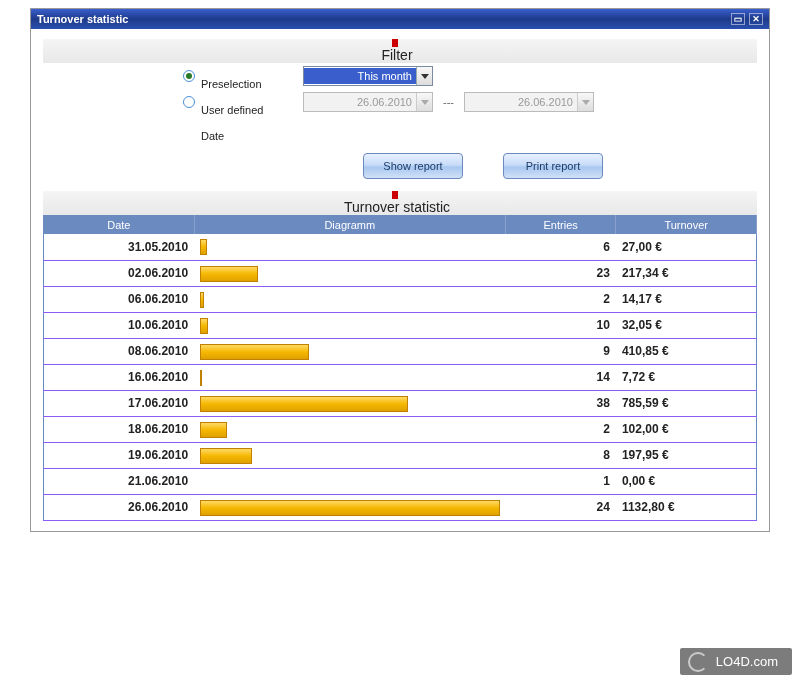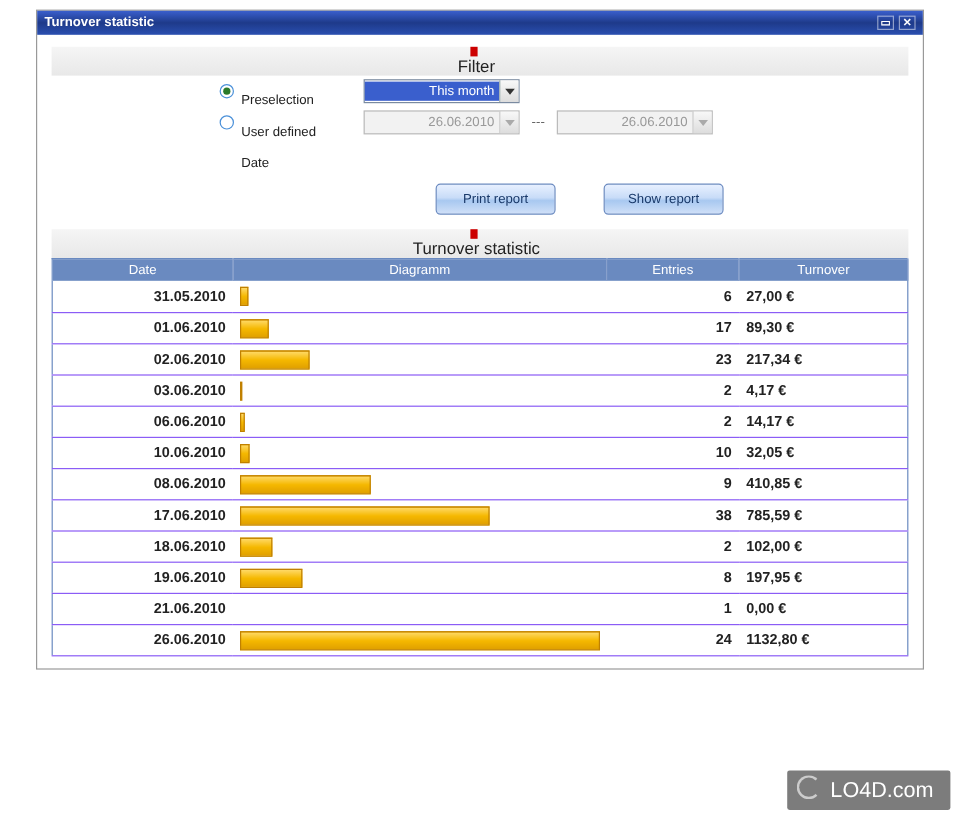--- a/index.html
+++ b/index.html
@@ -177,21 +177,21 @@
       height: 16px;
       background: linear-gradient(to bottom, #ffd966 0%, #f5b800 50%, #e0a000 100%);
       border: 1px solid #c08000;
     }
     .watermark {
       position: absolute;
       right: 8px;
       bottom: 8px;
       background: rgba(80,80,80,0.75);
       color: #fff;
-      font-size: 18px;
+      font-size: 13px;
       padding: 6px 14px 6px 36px;
       border-radius: 2px;
     }
     .watermark .wlogo {
       position:absolute; left:8px; top:4px; width:20px; height:20px;
       border: 2px solid #ccc; border-radius:50%;
       border-right-color: transparent;
     }
   </style>
 </head>
@@ -243,22 +243,22 @@
             </span>
         </div>
       </div>
       <div class="form-row">
         <div class="radio-wrap">
           <span style="width:18px"></span>
           <span class="label">Date</span>
         </div>
       </div>
       <div class="btn-row">
+        <div class="btn">Show report</div>
         <div class="btn">Print report</div>
-        <div class="btn">Show report</div>
       </div>
     </div>
 
     <div class="section-hdr">
       <div class="bar"></div>
       <div class="title">Turnover  statistic</div>
     </div>
 
     <table class="table">
       <thead>
@@ -274,50 +274,30 @@
             <td class="col-date">31.05.2010</td>
             <td class="col-diag">
               <div class="barcell">
                 <div class="hbar" style="width:7px"></div>
               </div>
             </td>
             <td class="col-entries">6</td>
             <td class="col-turnover">27,00 €</td>
           </tr>
           <tr>
-            <td class="col-date">01.06.2010</td>
-            <td class="col-diag">
-              <div class="barcell">
-                <div class="hbar" style="width:24px"></div>
-              </div>
-            </td>
-            <td class="col-entries">17</td>
-            <td class="col-turnover">89,30 €</td>
-          </tr>
-          <tr>
             <td class="col-date">02.06.2010</td>
             <td class="col-diag">
               <div class="barcell">
                 <div class="hbar" style="width:58px"></div>
               </div>
             </td>
             <td class="col-entries">23</td>
             <td class="col-turnover">217,34 €</td>
           </tr>
           <tr>
-            <td class="col-date">03.06.2010</td>
-            <td class="col-diag">
-              <div class="barcell">
-                <div class="hbar" style="width:1px"></div>
-              </div>
-            </td>
-            <td class="col-entries">2</td>
-            <td class="col-turnover">4,17 €</td>
-          </tr>
-          <tr>
             <td class="col-date">06.06.2010</td>
             <td class="col-diag">
               <div class="barcell">
                 <div class="hbar" style="width:4px"></div>
               </div>
             </td>
             <td class="col-entries">2</td>
             <td class="col-turnover">14,17 €</td>
           </tr>
           <tr>
@@ -332,20 +312,30 @@
           </tr>
           <tr>
             <td class="col-date">08.06.2010</td>
             <td class="col-diag">
               <div class="barcell">
                 <div class="hbar" style="width:109px"></div>
               </div>
             </td>
             <td class="col-entries">9</td>
             <td class="col-turnover">410,85 €</td>
+          </tr>
+          <tr>
+            <td class="col-date">16.06.2010</td>
+            <td class="col-diag">
+              <div class="barcell">
+                <div class="hbar" style="width:2px"></div>
+              </div>
+            </td>
+            <td class="col-entries">14</td>
+            <td class="col-turnover">7,72 €</td>
           </tr>
           <tr>
             <td class="col-date">17.06.2010</td>
             <td class="col-diag">
               <div class="barcell">
                 <div class="hbar" style="width:208px"></div>
               </div>
             </td>
             <td class="col-entries">38</td>
             <td class="col-turnover">785,59 €</td>

